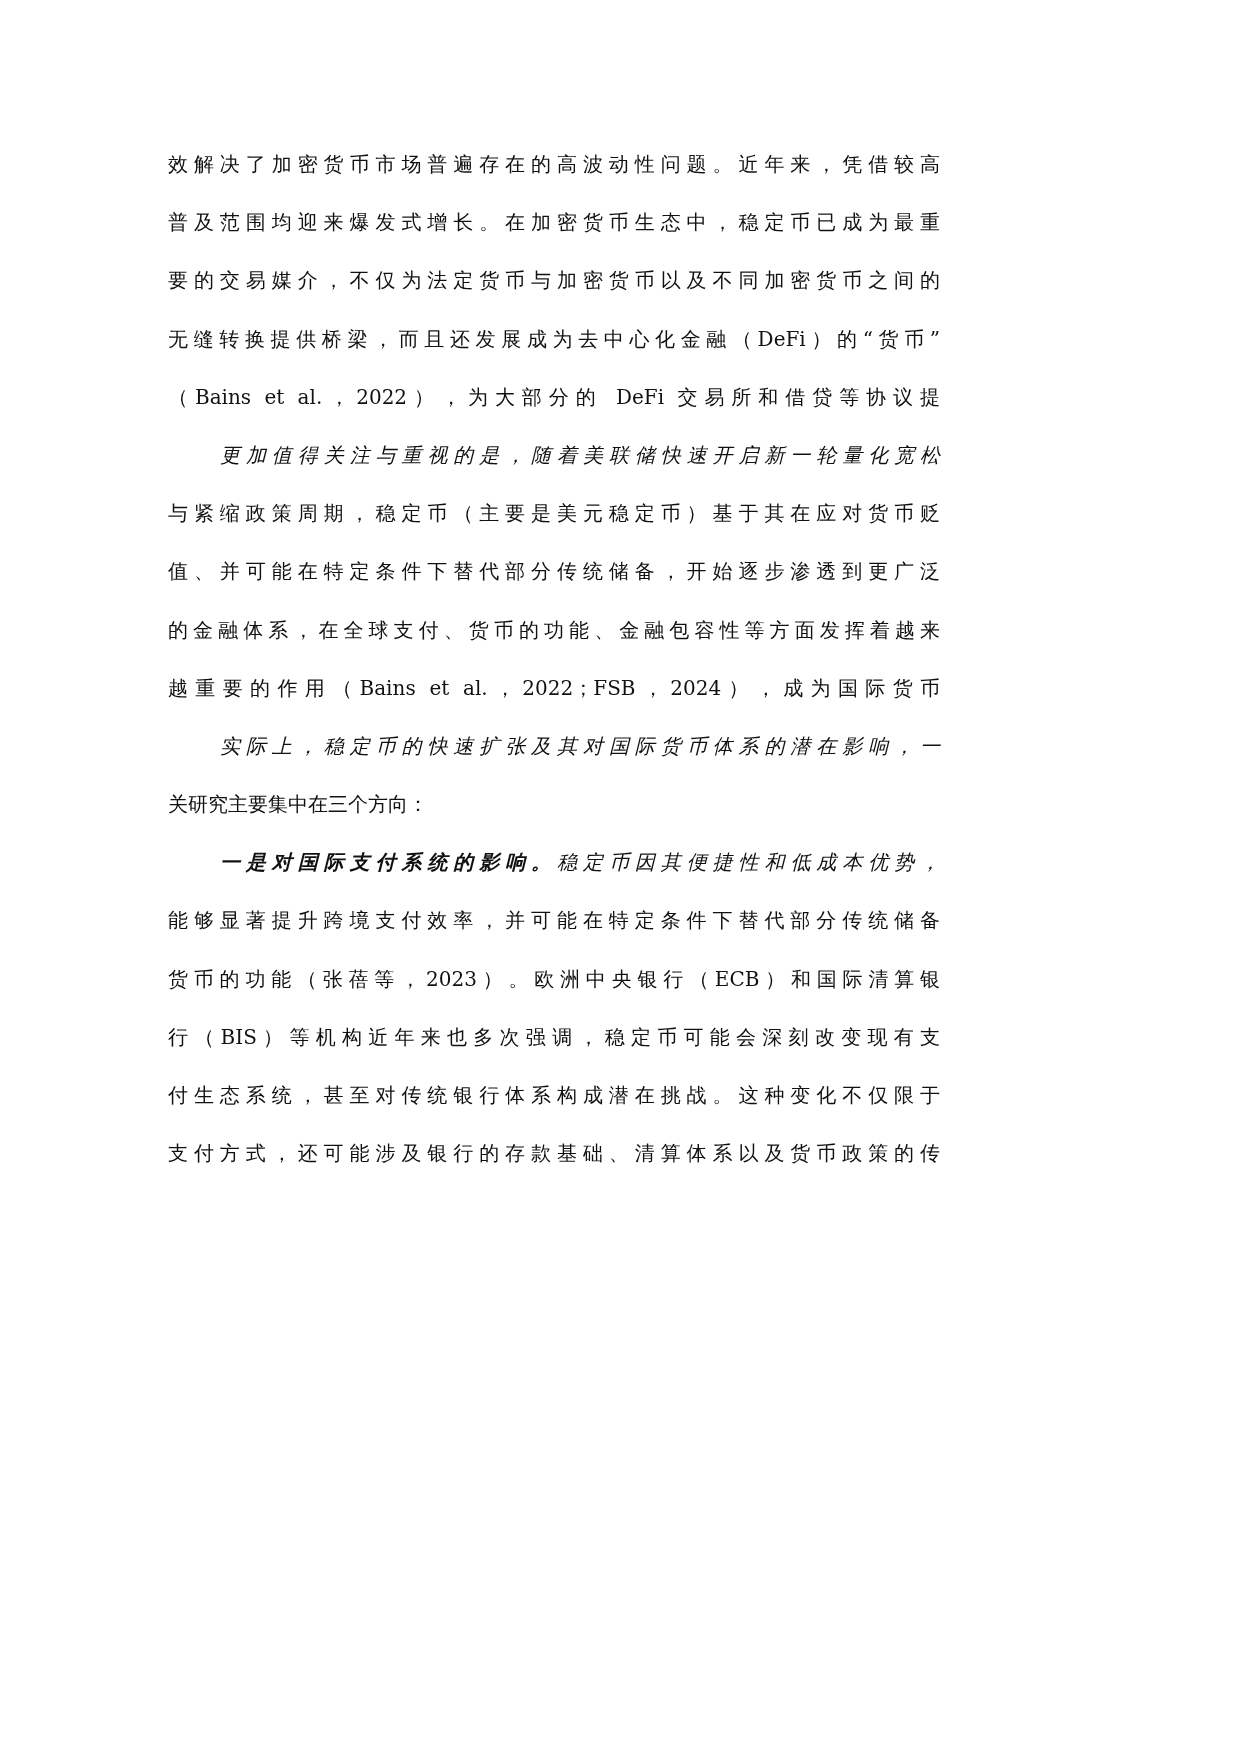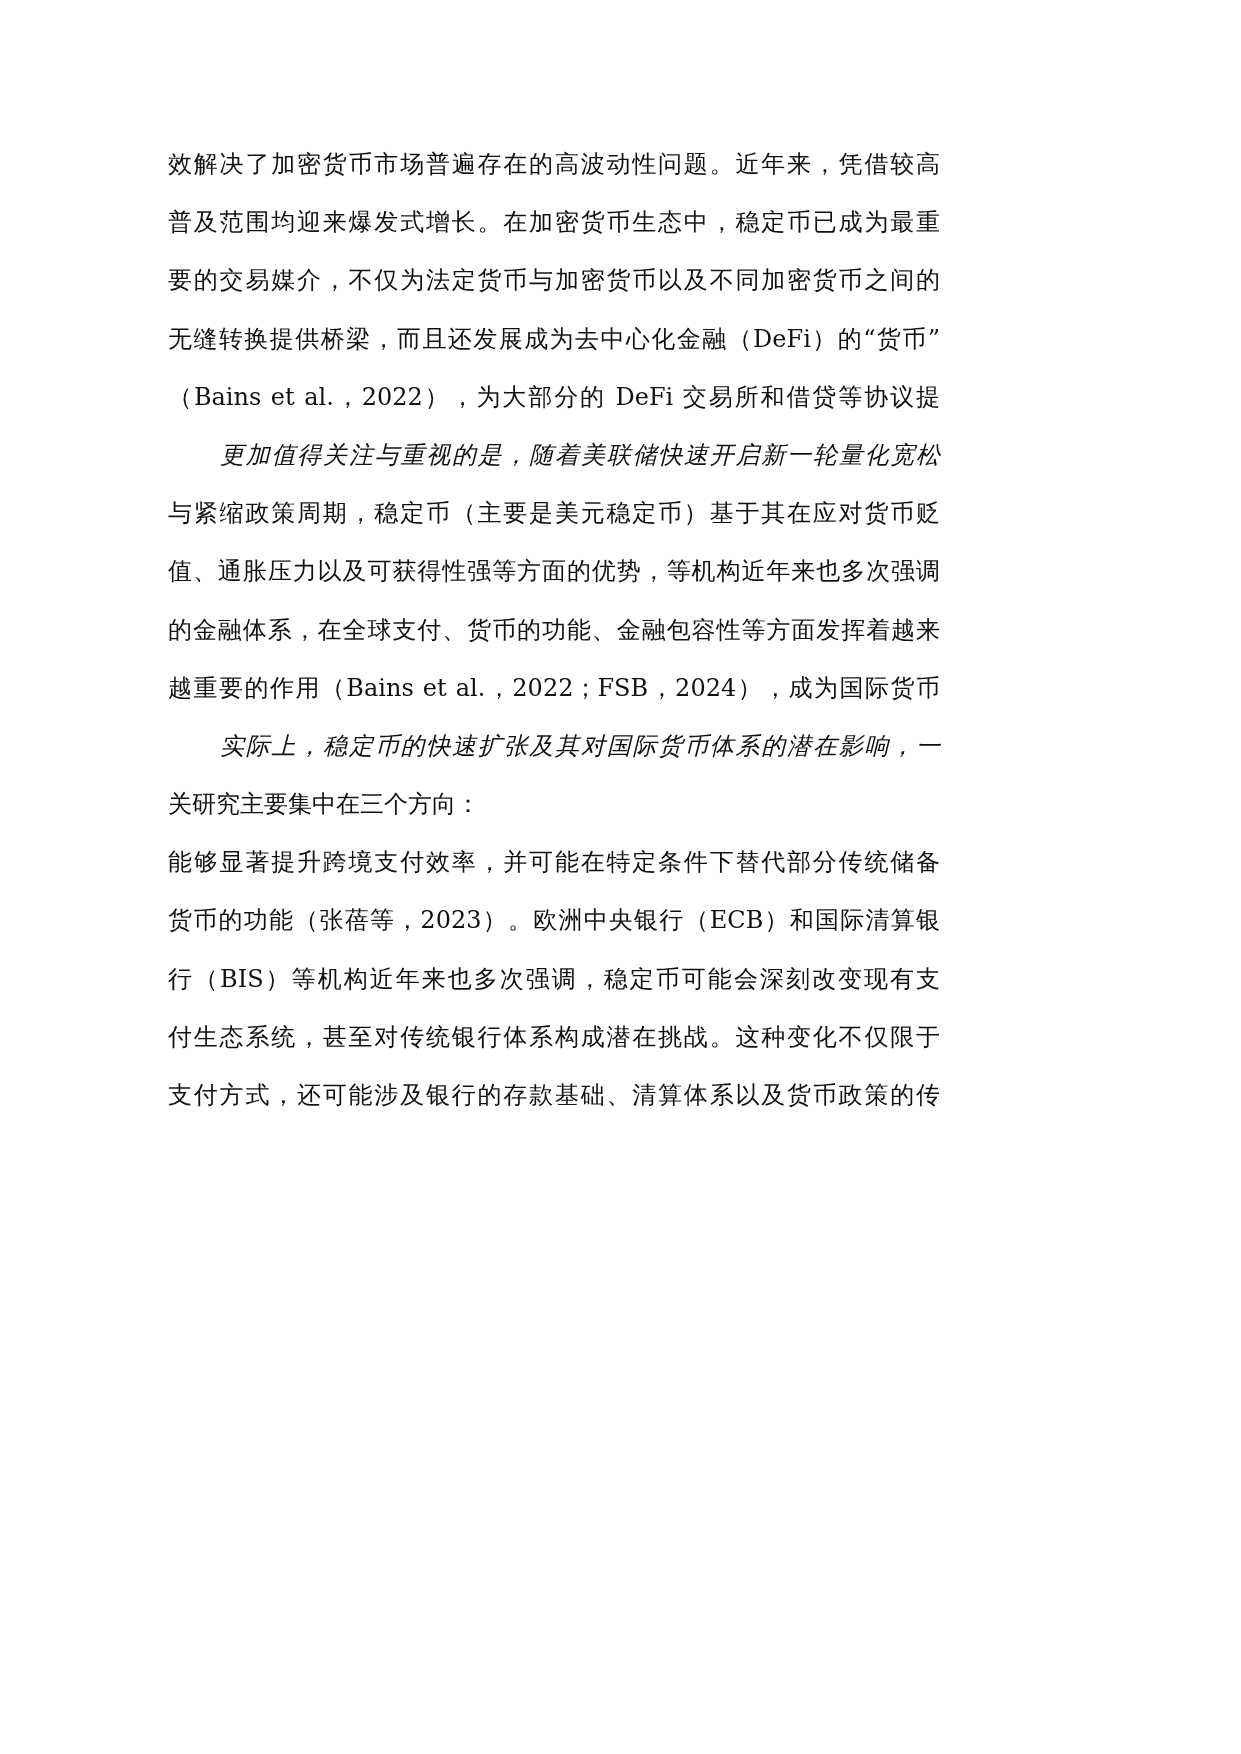--- a/index.html
+++ b/index.html
@@ -1,21 +1,21 @@
 <!DOCTYPE html>
 <html><head>
 <meta charset="utf-8">
 <style>
   html, body { margin: 0; padding: 0; background: #ffffff; }
   body { width: 1241px; height: 1754px; position: relative; overflow: hidden; }
   .page { position: absolute; left: 0; top: 0; width: 1241px; height: 1754px; background: #ffffff; }
   .body-text {
     position: absolute; left: 168px; top: 144px; width: 772px;
     font-family: "DejaVu Serif", "Liberation Serif", serif;
-    font-size: 24px; color: #111111;
+    font-size: 20px; color: #111111;
   }
   .line {
     height: 58.2px; line-height: 40px;
     text-align: justify; text-align-last: justify;
     white-space: nowrap; overflow: visible;
     display: flex; justify-content: space-between;
   }
   .line span.t { display: block; width: 100%; text-align: justify; text-align-last: justify; white-space: normal; letter-spacing: 0; }
   .line.last span.t { text-align-last: left; }
   .indent { padding-left: 52px; }
@@ -47,40 +47,43 @@
     </div>
 
     <div>
       <div class="line indent">
           <span class="t">更加值得关注与重视的是，随着美联储快速开启新一轮量化宽松</span>
         </div>
       <div class="line">
           <span class="t">与紧缩政策周期，稳定币（主要是美元稳定币）基于其在应对货币贬</span>
         </div>
       <div class="line">
-          <span class="t">值、通胀压力以及可获得性强等方面的优势，等机构近年来也多次强调</span>
+          <span class="t">值、并可能在特定条件下替代部分传统储备，开始逐步渗透到更广泛</span>
         </div>
       <div class="line">
           <span class="t">的金融体系，在全球支付、货币的功能、金融包容性等方面发挥着越来</span>
         </div>
       <div class="line">
           <span class="t">越重要的作用（Bains et al.，2022；FSB，2024），成为国际货币</span>
         </div>
     </div>
 
     <div>
       <div class="line indent">
           <span class="t">实际上，稳定币的快速扩张及其对国际货币体系的潜在影响，一</span>
         </div>
       <div class="line last">
           <span class="t">关研究主要集中在三个方向：</span>
         </div>
     </div>
 
     <div>
+      <div class="line indent">
+        <span class="t"><b class="bold">一是对国际支付系统的影响。</b><span>稳定币因其便捷性和低成本优势，</span></span>
+      </div>
       <div class="line">
           <span class="t">能够显著提升跨境支付效率，并可能在特定条件下替代部分传统储备</span>
         </div>
       <div class="line">
           <span class="t">货币的功能（张蓓等，2023）。欧洲中央银行（ECB）和国际清算银</span>
         </div>
       <div class="line">
           <span class="t">行（BIS）等机构近年来也多次强调，稳定币可能会深刻改变现有支</span>
         </div>
       <div class="line">

